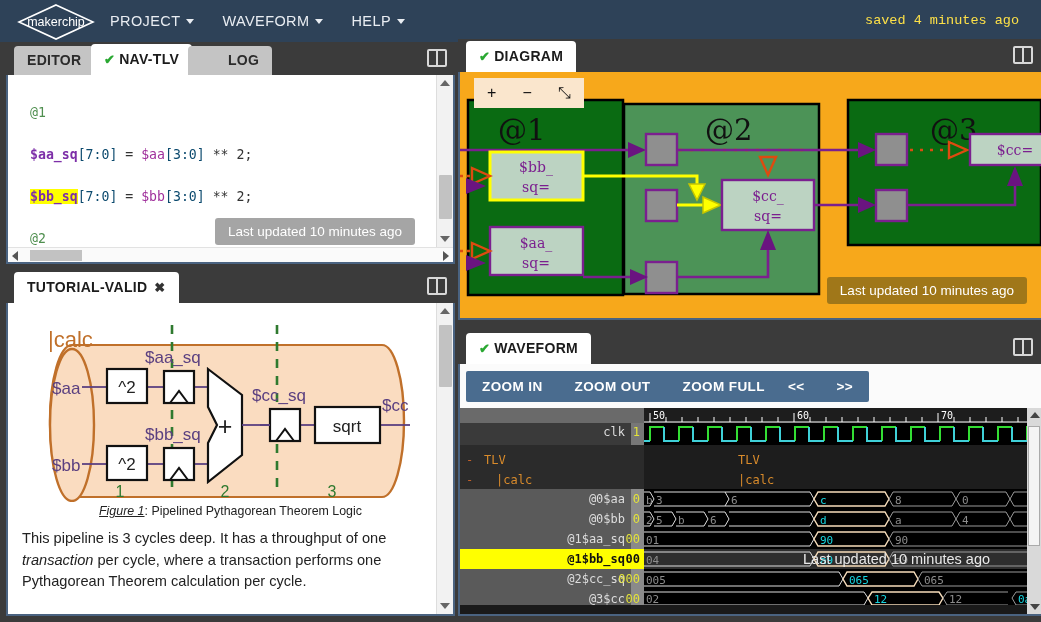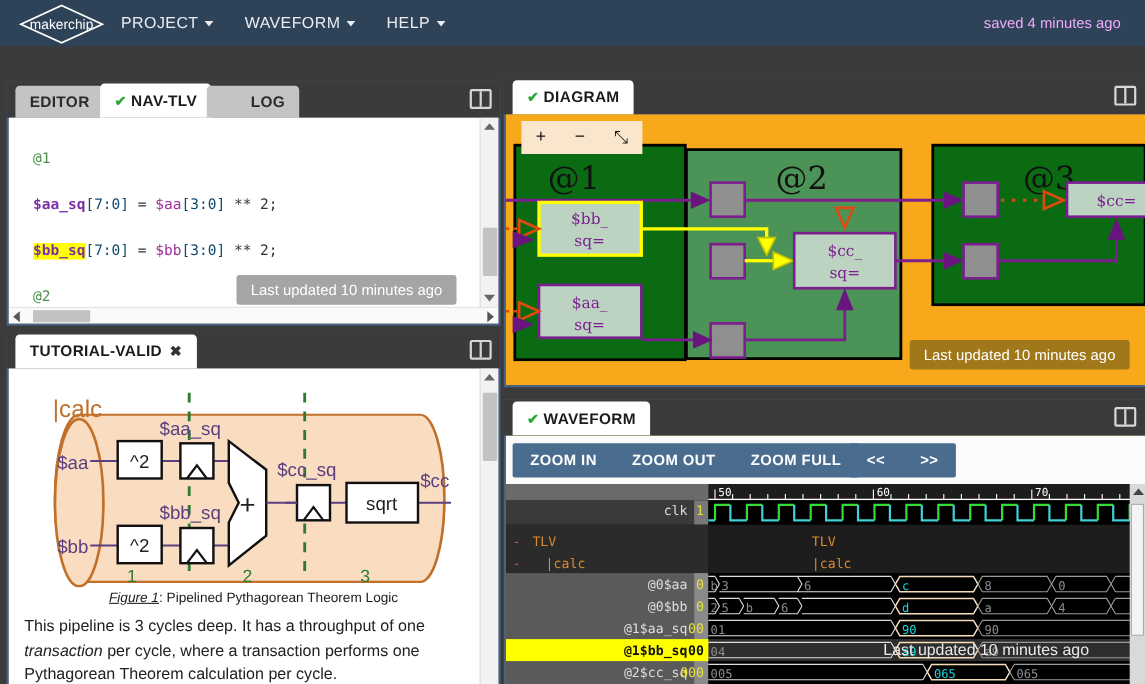--- a/index.html
+++ b/index.html
@@ -18,24 +18,24 @@
     background:#2e4258; display:flex; align-items:center;
   }
   .logo-wrap { margin-left:16px; width:80px; height:42px; position:relative; }
   .logo-wrap svg { position:absolute; left:0; top:3px; }
   .navitem {
     color:#e9edf2; font-size:14.5px; letter-spacing:.4px;
     padding:0 14px; height:42px; line-height:42px; cursor:pointer;
     display:flex; align-items:center; gap:6px;
   }
   .caret { width:0;height:0;border-left:4px solid transparent;border-right:4px solid transparent;border-top:5px solid #e9edf2; display:inline-block; }
-  .saved { position:absolute; right:22px; top:0; height:42px; line-height:42px; color:#f0abfc; font-size:13.5px; }
+  .saved { position:absolute; right:22px; top:0; height:42px; line-height:42px; color:#fde047; font-size:13.5px;font-family:Liberation Mono, monospace; }
 
   
-  .panel { position:absolute; background:#4a6381;margin-top:32px; }
+  .panel { position:absolute; background:#4a6381; }
   .tabbar { position:absolute; left:0; top:0; height:33px; background:#3b3b3b; width:100%; }
   .tab {
     position:absolute; top:4px; height:29px; line-height:29px;
     padding:0 13px; font-size:14px; font-weight:600; letter-spacing:.3px;
     border-radius:4px 4px 0 0; cursor:pointer; color:#2b2b2b;
     background:#c4c4c4; white-space:nowrap;
   }
   .tab.active { background:#ffffff; color:#1b1b1b; top:2px; height:31px; line-height:31px; }
   .tick { color:#2aa832; font-weight:bold; margin-right:4px; font-size:13px; }
   .tabclose { color:#333; margin-left:7px; font-size:13px; font-weight:bold; }
@@ -93,21 +93,21 @@
   #diagBody { position:absolute; left:2px; top:33px; right:0; bottom:2px; background:#f7a81b; overflow:hidden;}
   .diagtools {
     position:absolute; left:14px; top:6px; width:110px; height:30px;
     background:#fae6cd; display:flex; align-items:center; justify-content:space-around;
     font-size:16px; color:#111; z-index:5;
   }
   .diagtools span { cursor:pointer; }
 
   
   #wavePanel { left:458px; top:331px; width:583px; height:285px; }
-  #waveBody { position:absolute; left:2px; top:33px; right:0; bottom:2px; background:#4d7c0f; overflow:hidden;}
+  #waveBody { position:absolute; left:2px; top:33px; right:0; bottom:2px; background:#fdba74; overflow:hidden;}
   .wavetools { position:absolute; left:0; top:0; width:100%; height:44px; background:#fbfbfb;}
   .btngrp { position:absolute; top:7px; height:31px; background:#4a6c8f; display:flex; align-items:center; border-radius:2px;}
   .wbtn { color:#fff; font-size:13.5px; font-weight:bold; letter-spacing:.4px; padding:0 16px; cursor:pointer; height:31px; line-height:31px;}
   .waveArea { position:absolute; left:0; top:44px; right:0; bottom:0; background:#1a1a1a; }
   .wsb { position:absolute; right:0; top:44px; width:14px; bottom:0; background:#d9d9d9; }
   .wsbthumb { position:absolute; left:1px; width:12px; top:18px; height:120px; background:#f4f4f4; border:1px solid #aaa;}
   .wsbar { position:absolute; left:3px; width:0;height:0;border-left:5px solid transparent;border-right:5px solid transparent;}
   .wsbar.up{top:4px;border-bottom:6px solid #444;}
   .wsbar.dn{bottom:4px;border-top:6px solid #444;}
 </style>

